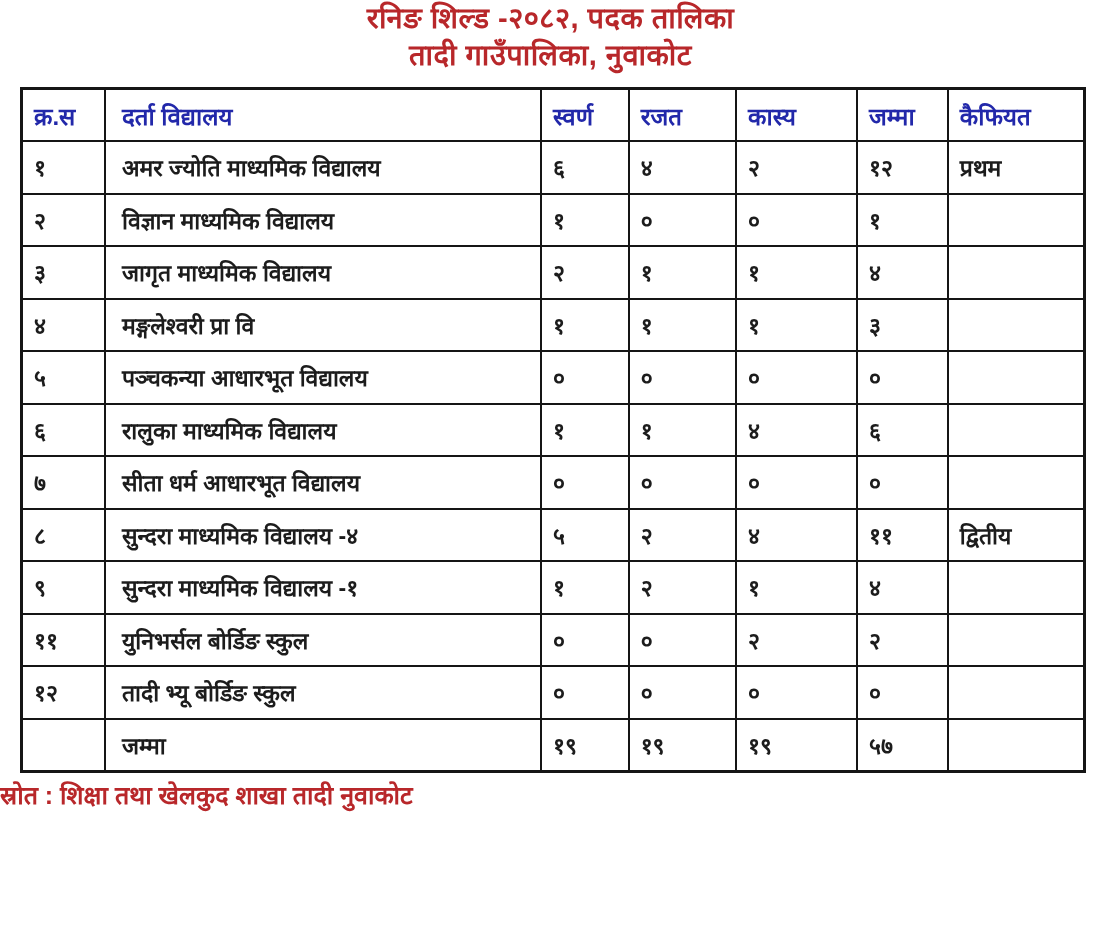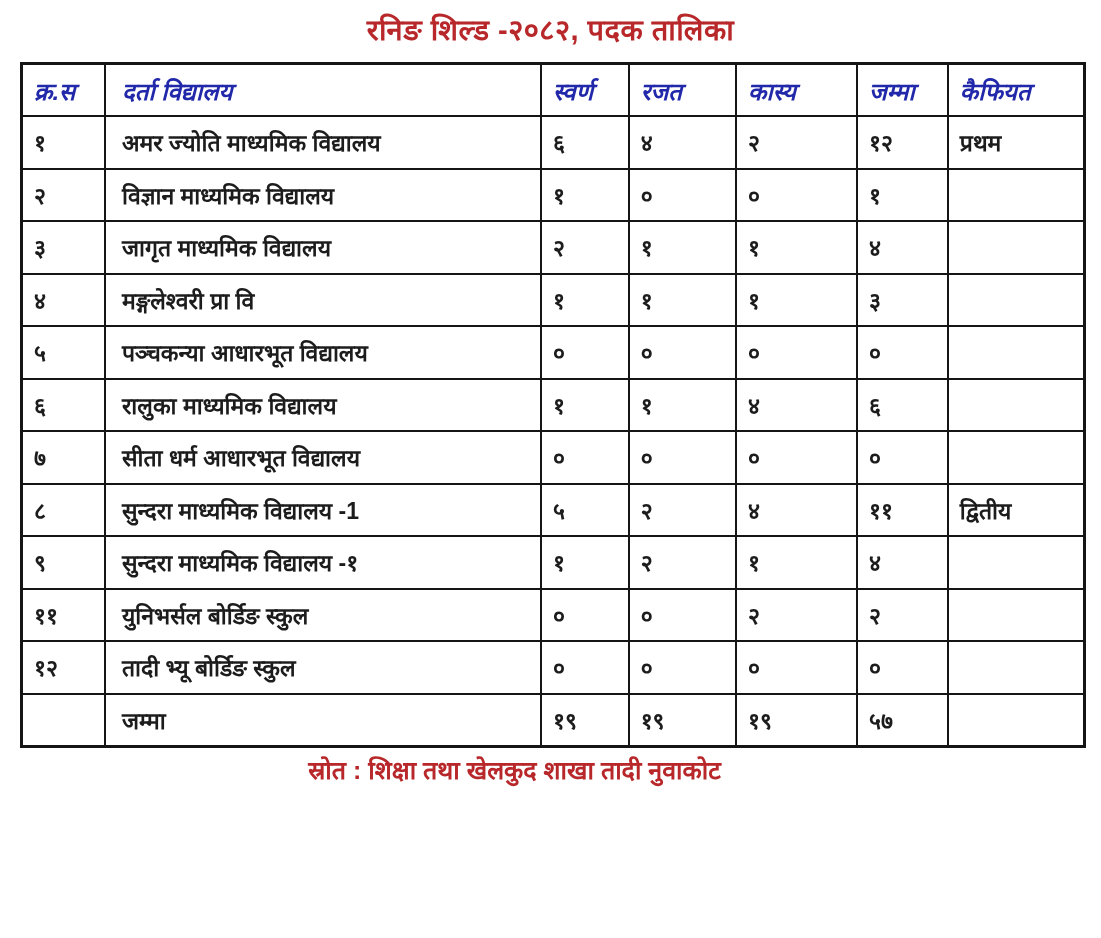--- a/index.html
+++ b/index.html
@@ -14,21 +14,21 @@
   }
   body {
     width: 1101px; height: 938px;
     background: #ffffff;
     font-family: "Liberation Sans", "DejaVu Sans", sans-serif;
     font-weight: bold;
     color: var(--body-text);
     overflow: hidden;
   }
   .page-title {
-    margin-top: 12px;
+    margin-top: 0;
     text-align: center;
     color: var(--title-red);
     font-size: 29px;
     line-height: 37px;
     letter-spacing: 0.5px;
   }
   table.medal-table {
     border-collapse: collapse;
     table-layout: fixed;
     width: 1066px;
@@ -41,45 +41,45 @@
     padding: 0 4px 0 11px;
     text-align: left;
     vertical-align: middle;
     font-size: 23px;
     overflow: hidden;
     white-space: nowrap;
   }
   .medal-table th {
     color: var(--header-blue);
     font-size: 24px;
-    font-style: italic;
   }
   .medal-table td { color: var(--body-text); }
   .col-sn     { width: 80px;  }
   .col-school { width: 418px; padding-left: 16px !important; }
   .col-gold   { width: 84px;  }
   .col-silver { width: 103px; }
   .col-bronze { width: 116px; }
   .col-total  { width: 87px;  }
   .col-remark { width: 131px; }
   .source-note {
     margin-top: 4px;
-    text-align: center;
+    text-align: left;
     padding-right: 72px;
     color: var(--title-red);
     font-size: 25px;
   }
 </style>
 </head>
 <body>
 
 <div>
 
   <div class="page-title">
     <div>रनिङ शिल्ड -२०८२, पदक तालिका</div>
+    <div>तादी गाउँपालिका, नुवाकोट</div>
   </div>
 
   <table class="medal-table">
     <thead>
       <tr>
           <th class="col-sn">क्र.स</th>
           <th class="col-school">दर्ता विद्यालय</th>
           <th class="col-gold">स्वर्ण</th>
           <th class="col-silver">रजत</th>
           <th class="col-bronze">कास्य</th>
@@ -146,21 +146,21 @@
           <td class="col-sn">७</td>
           <td class="col-school">सीता धर्म आधारभूत विद्यालय</td>
           <td class="col-gold">०</td>
           <td class="col-silver">०</td>
           <td class="col-bronze">०</td>
           <td class="col-total">०</td>
           <td class="col-remark"></td>
         </tr>
         <tr>
           <td class="col-sn">८</td>
-          <td class="col-school">सुन्दरा माध्यमिक विद्यालय -1</td>
+          <td class="col-school">सुन्दरा माध्यमिक विद्यालय -४</td>
           <td class="col-gold">५</td>
           <td class="col-silver">२</td>
           <td class="col-bronze">४</td>
           <td class="col-total">११</td>
           <td class="col-remark">द्वितीय</td>
         </tr>
         <tr>
           <td class="col-sn">९</td>
           <td class="col-school">सुन्दरा माध्यमिक विद्यालय -१</td>
           <td class="col-gold">१</td>

